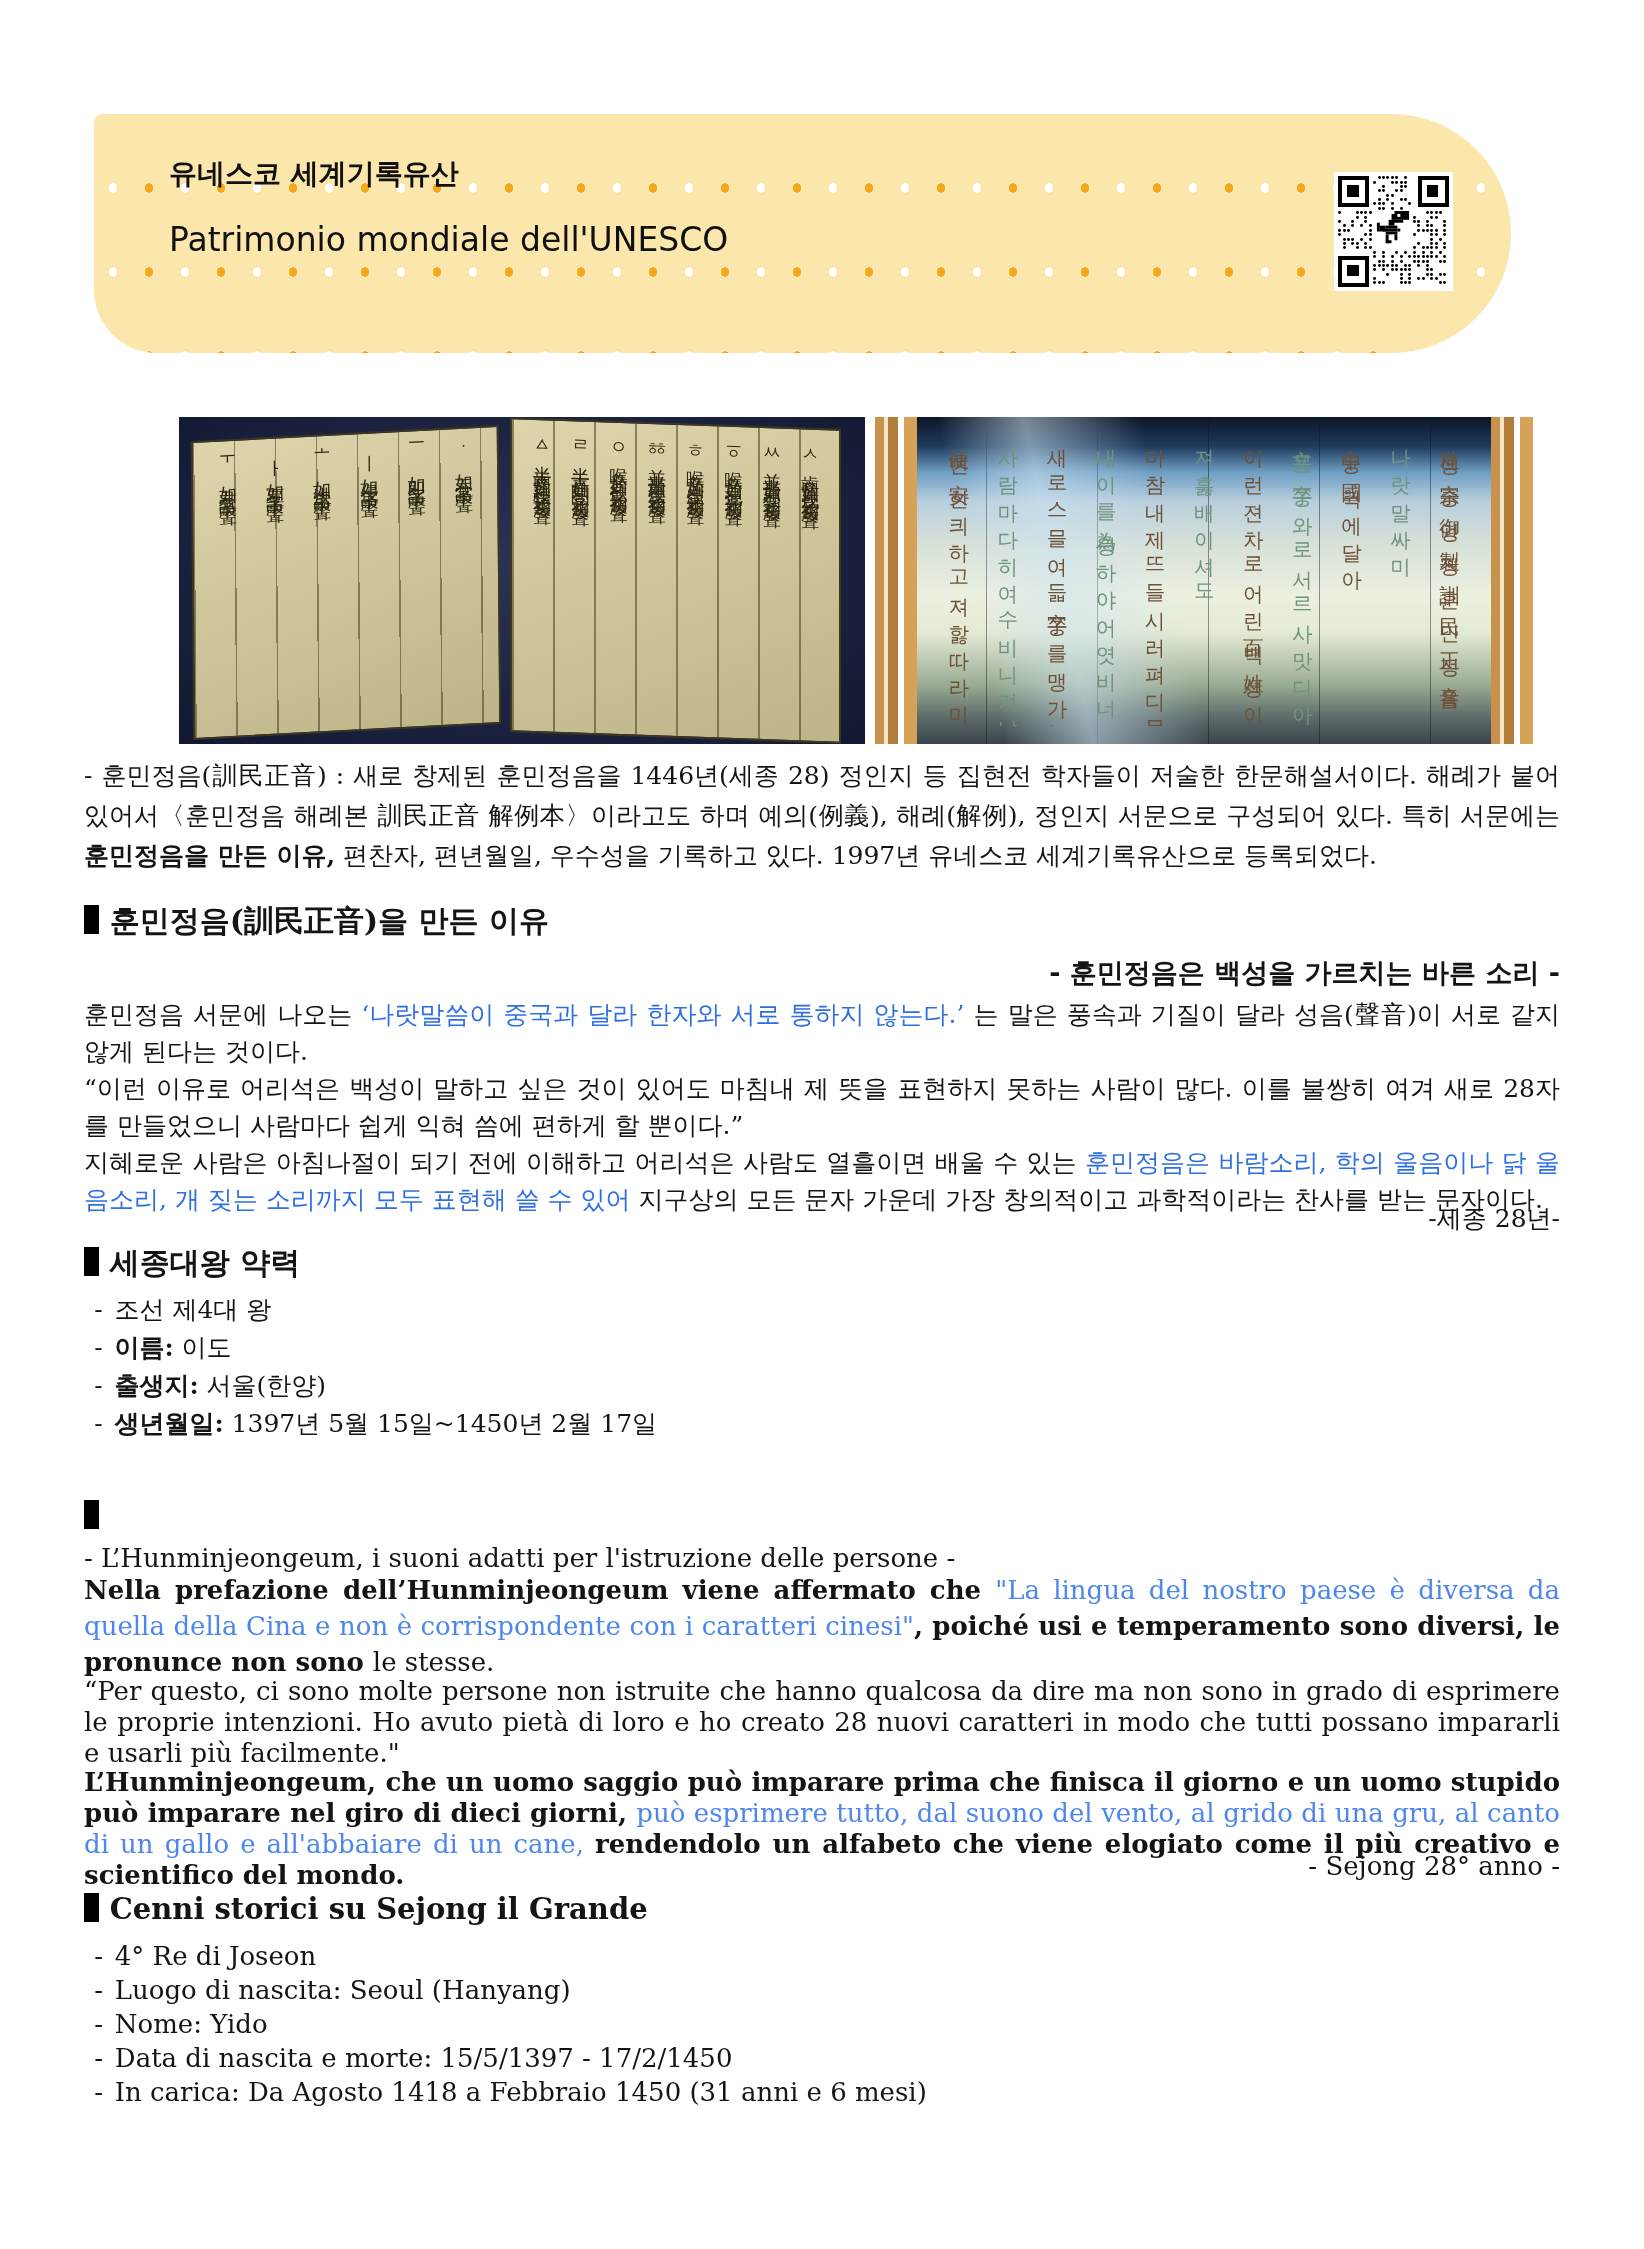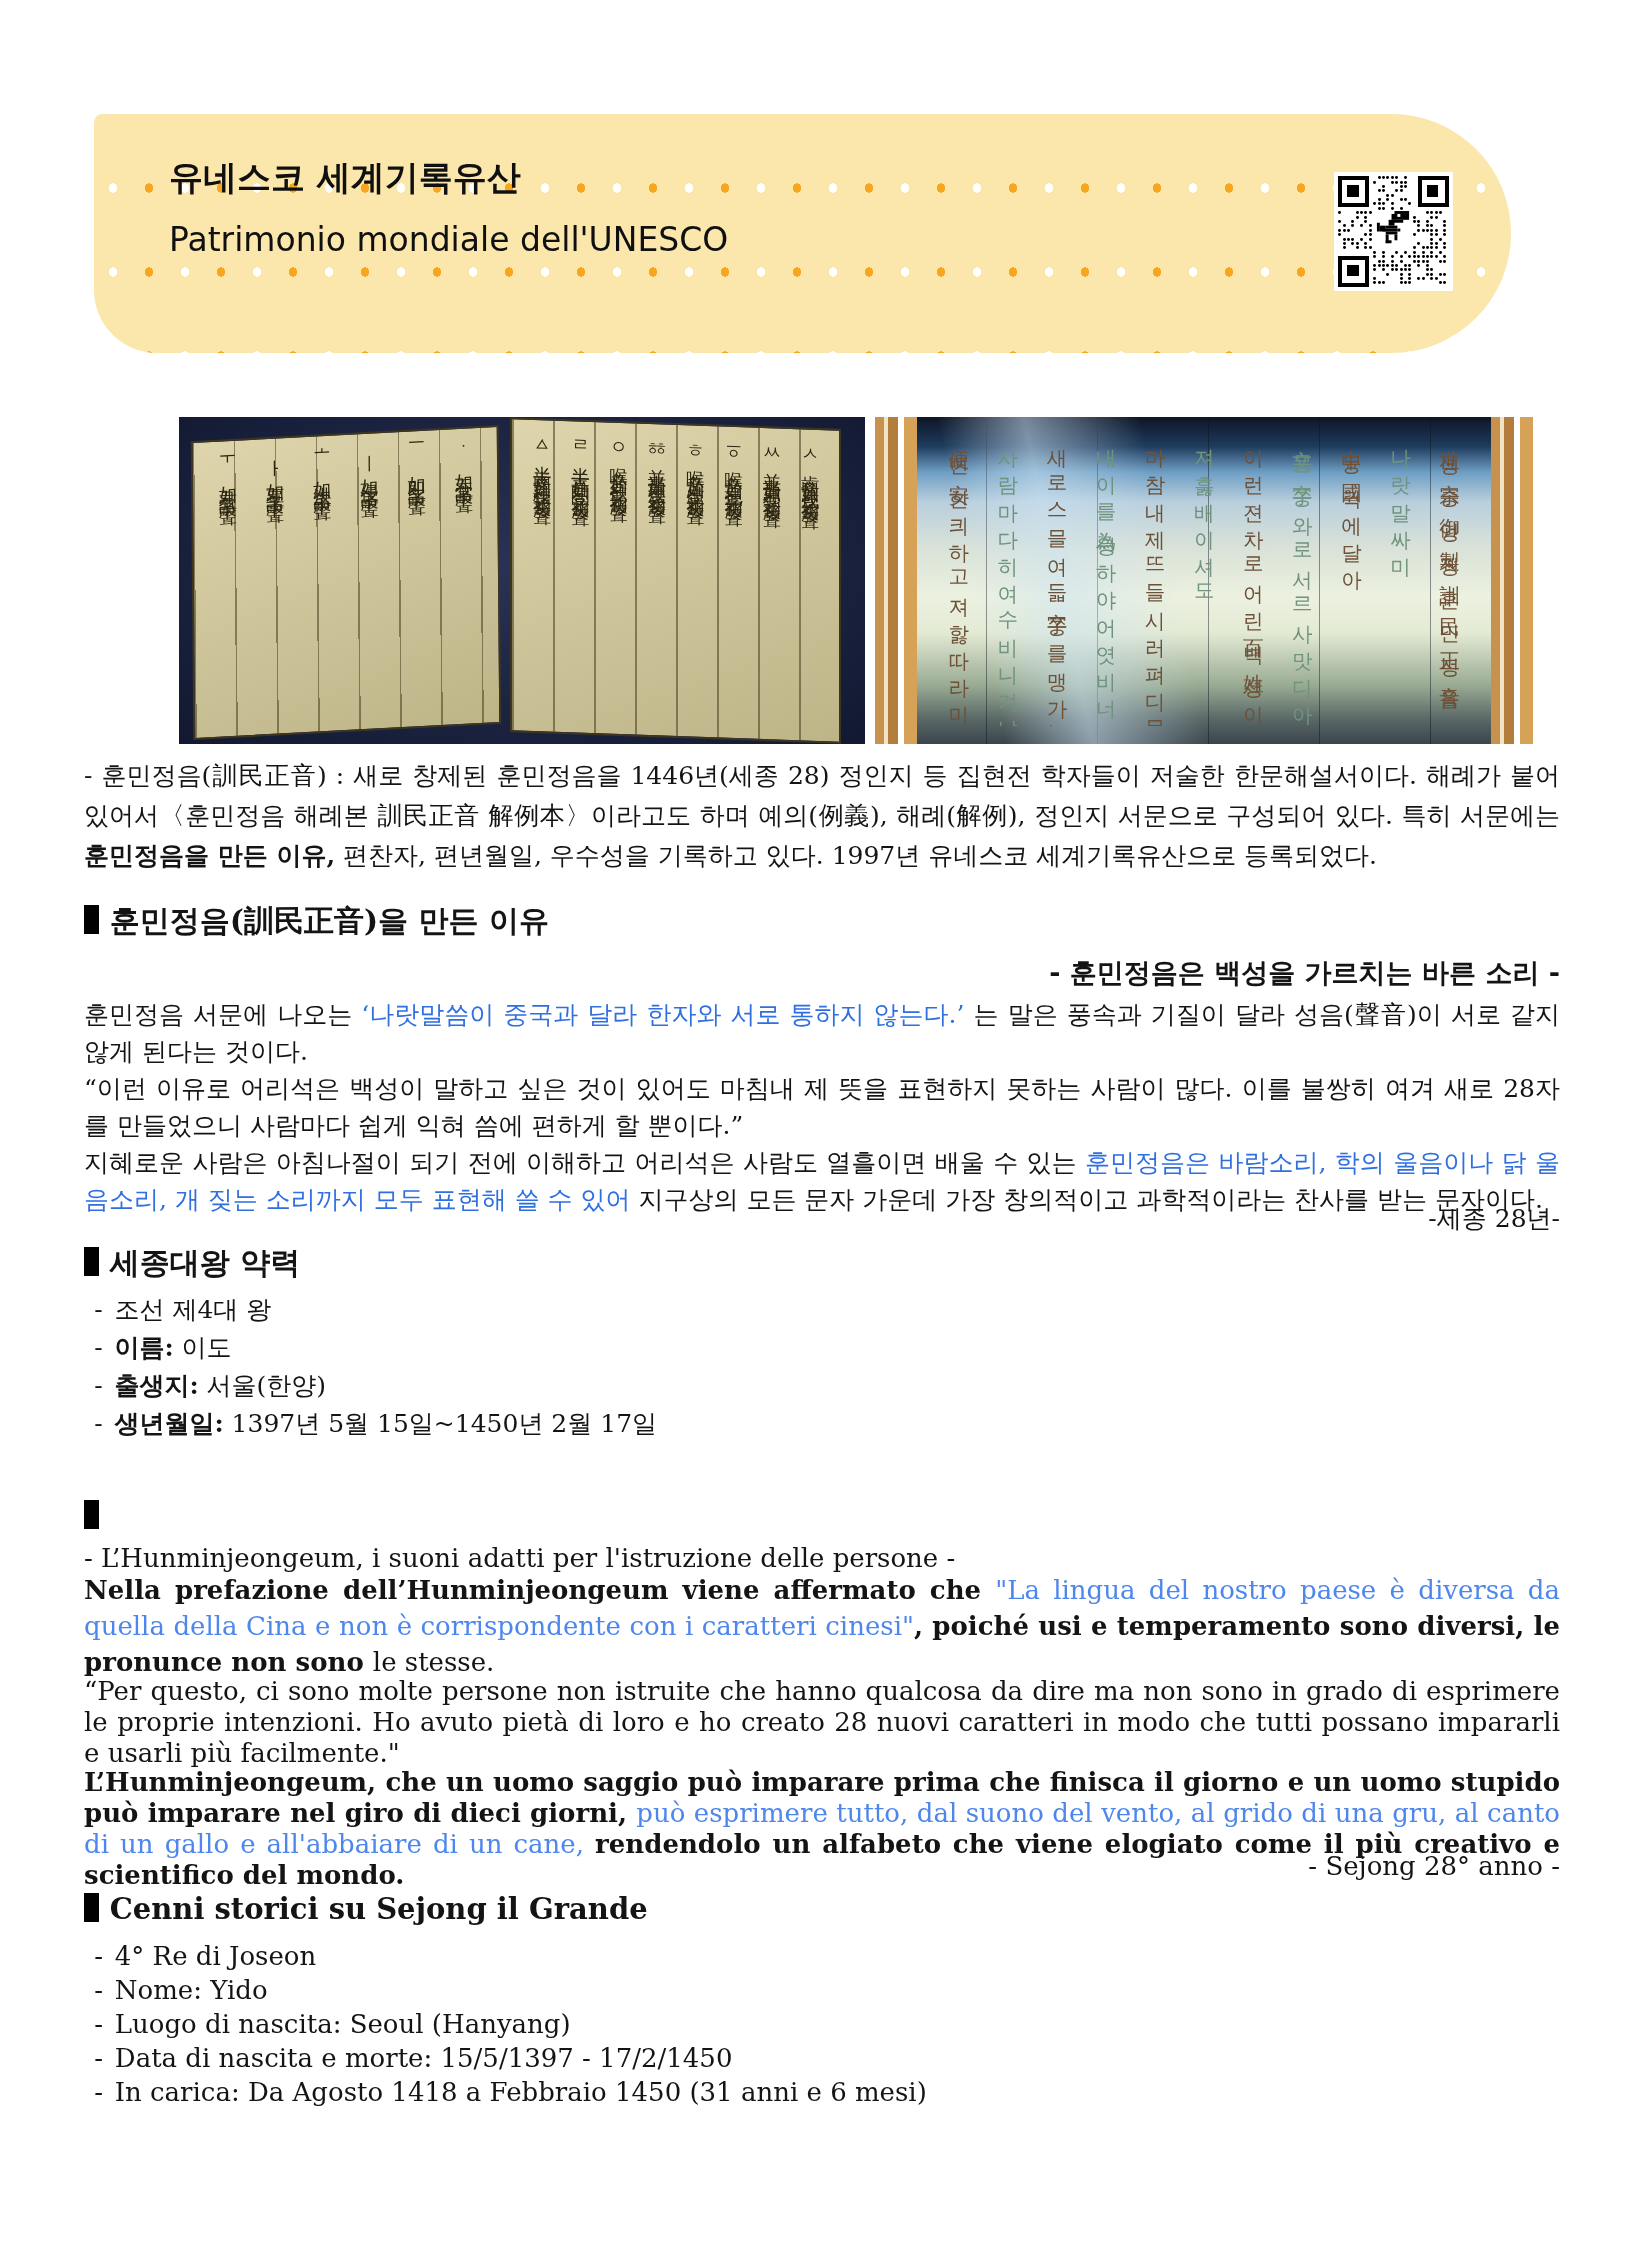--- a/index.html
+++ b/index.html
@@ -9,21 +9,21 @@
   
   .banner{position:absolute;left:94px;top:114px;width:1417px;height:239px;
     background-color:#FBE7AC;
     background-image:
       radial-gradient(ellipse 6.6px 7.3px at center,#F6A71E 62%,rgba(0,0,0,0) 64%),
       radial-gradient(ellipse 6.6px 7.3px at center,#FFFFFF 62%,rgba(0,0,0,0) 64%);
     background-size:72px 84px,72px 84px;
     background-position:19px 32px,55px 32px;
     background-repeat:repeat,repeat;
     border-radius:8.8px 125px 125px 66px;}
-  .banner h1{position:absolute;left:75px;top:45px;margin:0;font-size:34px;line-height:1.1;
+  .banner h1{position:absolute;left:75px;top:45px;margin:0;font-size:28px;line-height:1.1;
     font-weight:bold;color:#101010;font-family:"DejaVu Sans","Liberation Sans",sans-serif;}
   .banner h2{position:absolute;left:75px;top:108px;margin:0;font-size:33px;line-height:1.1;
     font-weight:normal;color:#101010;font-family:"DejaVu Sans","Liberation Sans",sans-serif;}
 
   
   .qr{position:absolute;left:1240px;top:58px;width:119px;height:119px;background:#fff;}
   .qr-grid{position:absolute;left:4.4px;top:4.4px;width:110px;height:110px;}
   .qr-dot{position:absolute;width:2.9px;height:2.9px;background:#000;border-radius:50%;}
   .finder{position:absolute;width:31px;height:31px;border:4.4px solid #000;background:#fff;box-sizing:border-box;}
   .finder::after{content:"";position:absolute;left:5.1px;top:5.1px;width:11.7px;height:11.7px;background:#000;}
@@ -373,20 +373,20 @@
   <p class="blk it sub-it">- L’Hunminjeongeum, i suoni adatti per l'istruzione delle persone -</p>
   <p class="blk it p-it p-it1"><span class="b">Nella prefazione dell’Hunminjeongeum viene affermato che </span><span class="blue-it">"La lingua del nostro paese è diversa da quella della Cina e non è corrispondente con i caratteri cinesi"</span><span class="b">, poiché usi e temperamento sono diversi, le pronunce non sono </span><span>le stesse.</span></p>
   <p class="blk it p-it p-it2">“Per questo, ci sono molte persone non istruite che hanno qualcosa da dire ma non sono in grado di esprimere le proprie intenzioni. Ho avuto pietà di loro e ho creato 28 nuovi caratteri in modo che tutti possano impararli e usarli più facilmente."</p>
   <p class="blk it p-it p-it3"><span class="b">L’Hunminjeongeum, che un uomo saggio può imparare prima che finisca il giorno e un uomo stupido può imparare nel giro di dieci giorni, </span><span class="blue-it">può esprimere tutto, dal suono del vento, al grido di una gru, al canto di un gallo e all'abbaiare di un cane, </span><span class="b">rendendolo un alfabeto che viene elogiato come il più creativo e scientifico del mondo.</span></p>
   <p class="blk attr attr-it">- Sejong 28° anno -</p>
 
   <h3 class="blk h-it h-sejong-it"><span class="hmark"></span><span>Cenni storici su Sejong il Grande</span></h3>
   <ul class="blk list list-it">
 
   <li><span class="dash">-</span><span>4° Re di Joseon</span></li>
+      <li><span class="dash">-</span><span>Luogo di nascita: Seoul (Hanyang)</span></li>
       <li><span class="dash">-</span><span>Nome: Yido</span></li>
-      <li><span class="dash">-</span><span>Luogo di nascita: Seoul (Hanyang)</span></li>
       <li><span class="dash">-</span><span>Data di nascita e morte: 15/5/1397 - 17/2/1450</span></li>
       <li><span class="dash">-</span><span>In carica: Da Agosto 1418 a Febbraio 1450 (31 anni e 6 mesi)</span></li>
     </ul>
 
 </div>
 
 
 </body></html>

